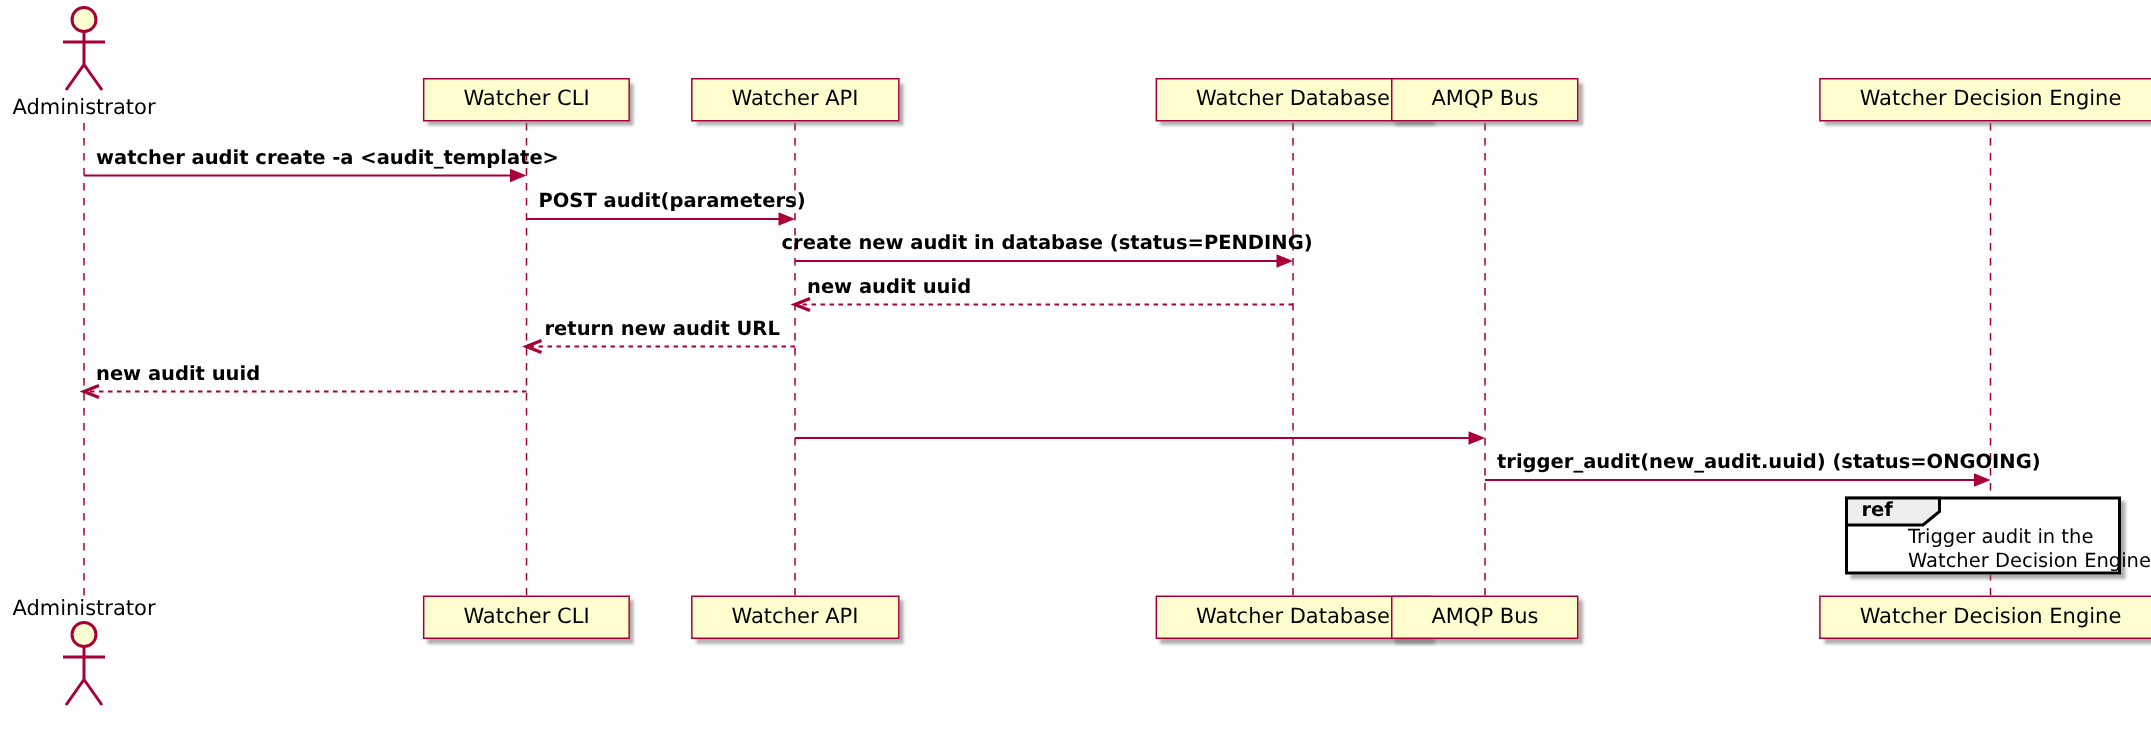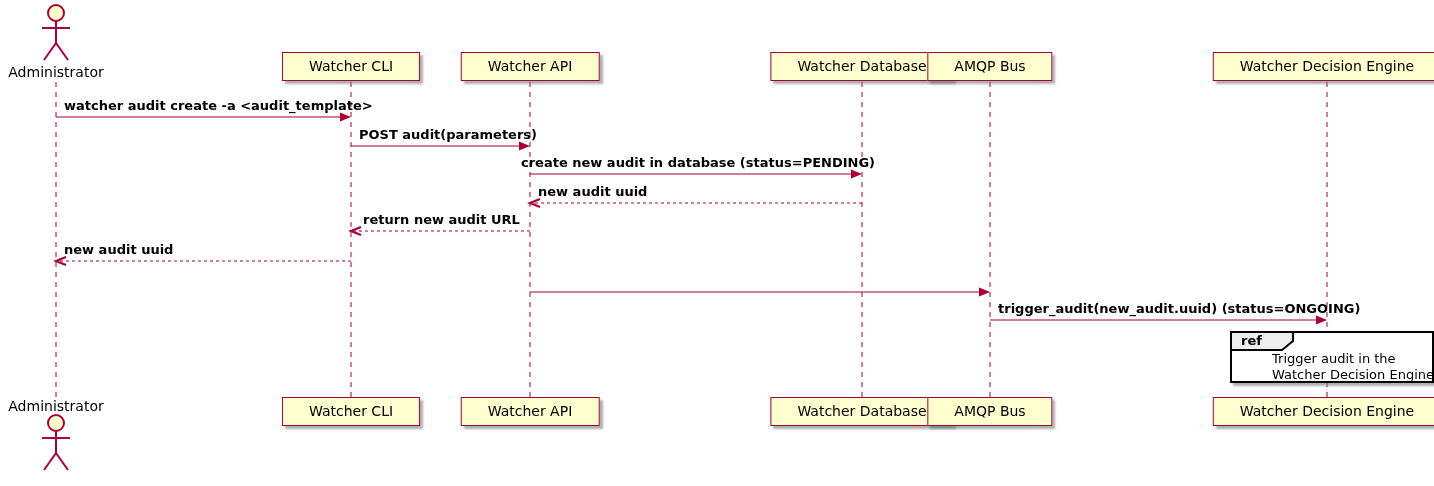--- a/index.html
+++ b/index.html
@@ -72,21 +72,21 @@
     <div class="pbox" style="left: 351px; top: 52px;">Watcher CLI</div>
     <div class="pbox" style="left: 351px; top: 397px;">Watcher CLI</div>
     <div class="pbox" style="left: 530px; top: 52px;">Watcher API</div>
     <div class="pbox" style="left: 530px; top: 397px;">Watcher API</div>
     <div class="pbox" style="left: 862px; top: 52px;">Watcher Database</div>
     <div class="pbox" style="left: 862px; top: 397px;">Watcher Database</div>
     <div class="pbox" style="left: 990px; top: 52px;">AMQP Bus</div>
     <div class="pbox" style="left: 990px; top: 397px;">AMQP Bus</div>
     <div class="pbox" style="left: 1327px; top: 52px;">Watcher Decision Engine</div>
     <div class="pbox" style="left: 1327px; top: 397px;">Watcher Decision Engine</div>
-    <div class="refbox" style="left: 1230px; top: 331px; width: 204px; height: 52px;">
+    <div class="refbox" style="left: 1230px; top: 331px; width: 184px; height: 52px;">
       <svg width="72" height="22" class="ref-tab">
         <path d="M1,1 H63 V10 L52,19 H1 Z" fill="#EEEEEE" stroke="#000000" stroke-width="2"></path>
       </svg>
       <span class="ref-keyword">ref</span>
       <div class="ref-body">
         <div>Trigger audit in the</div>
         <div>Watcher Decision Engine</div>
       </div>
     </div>
   </div>

